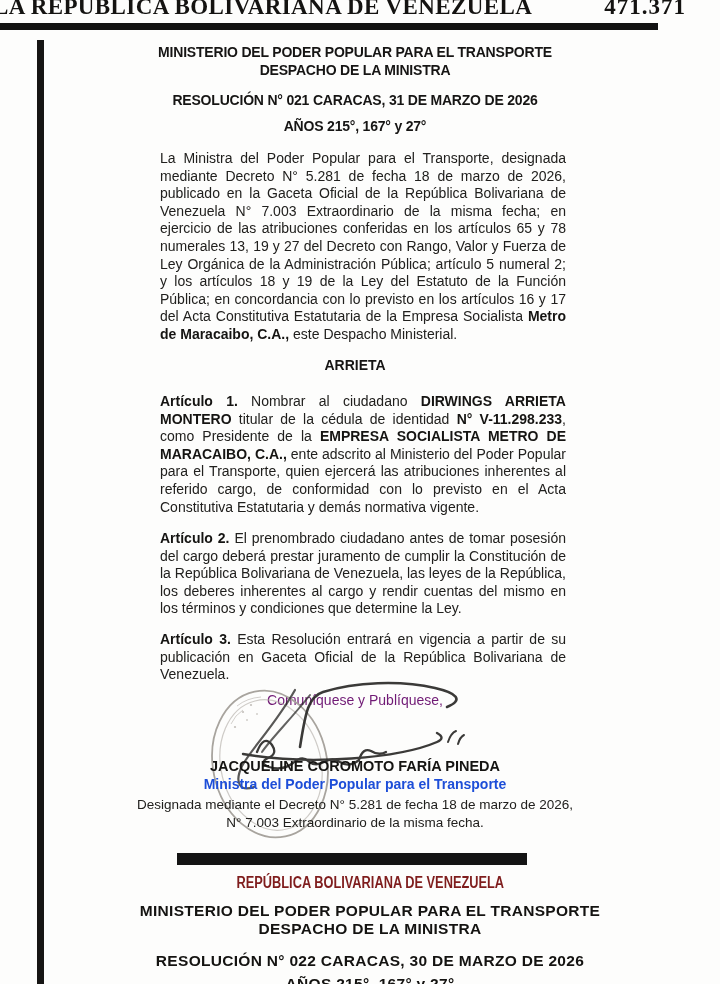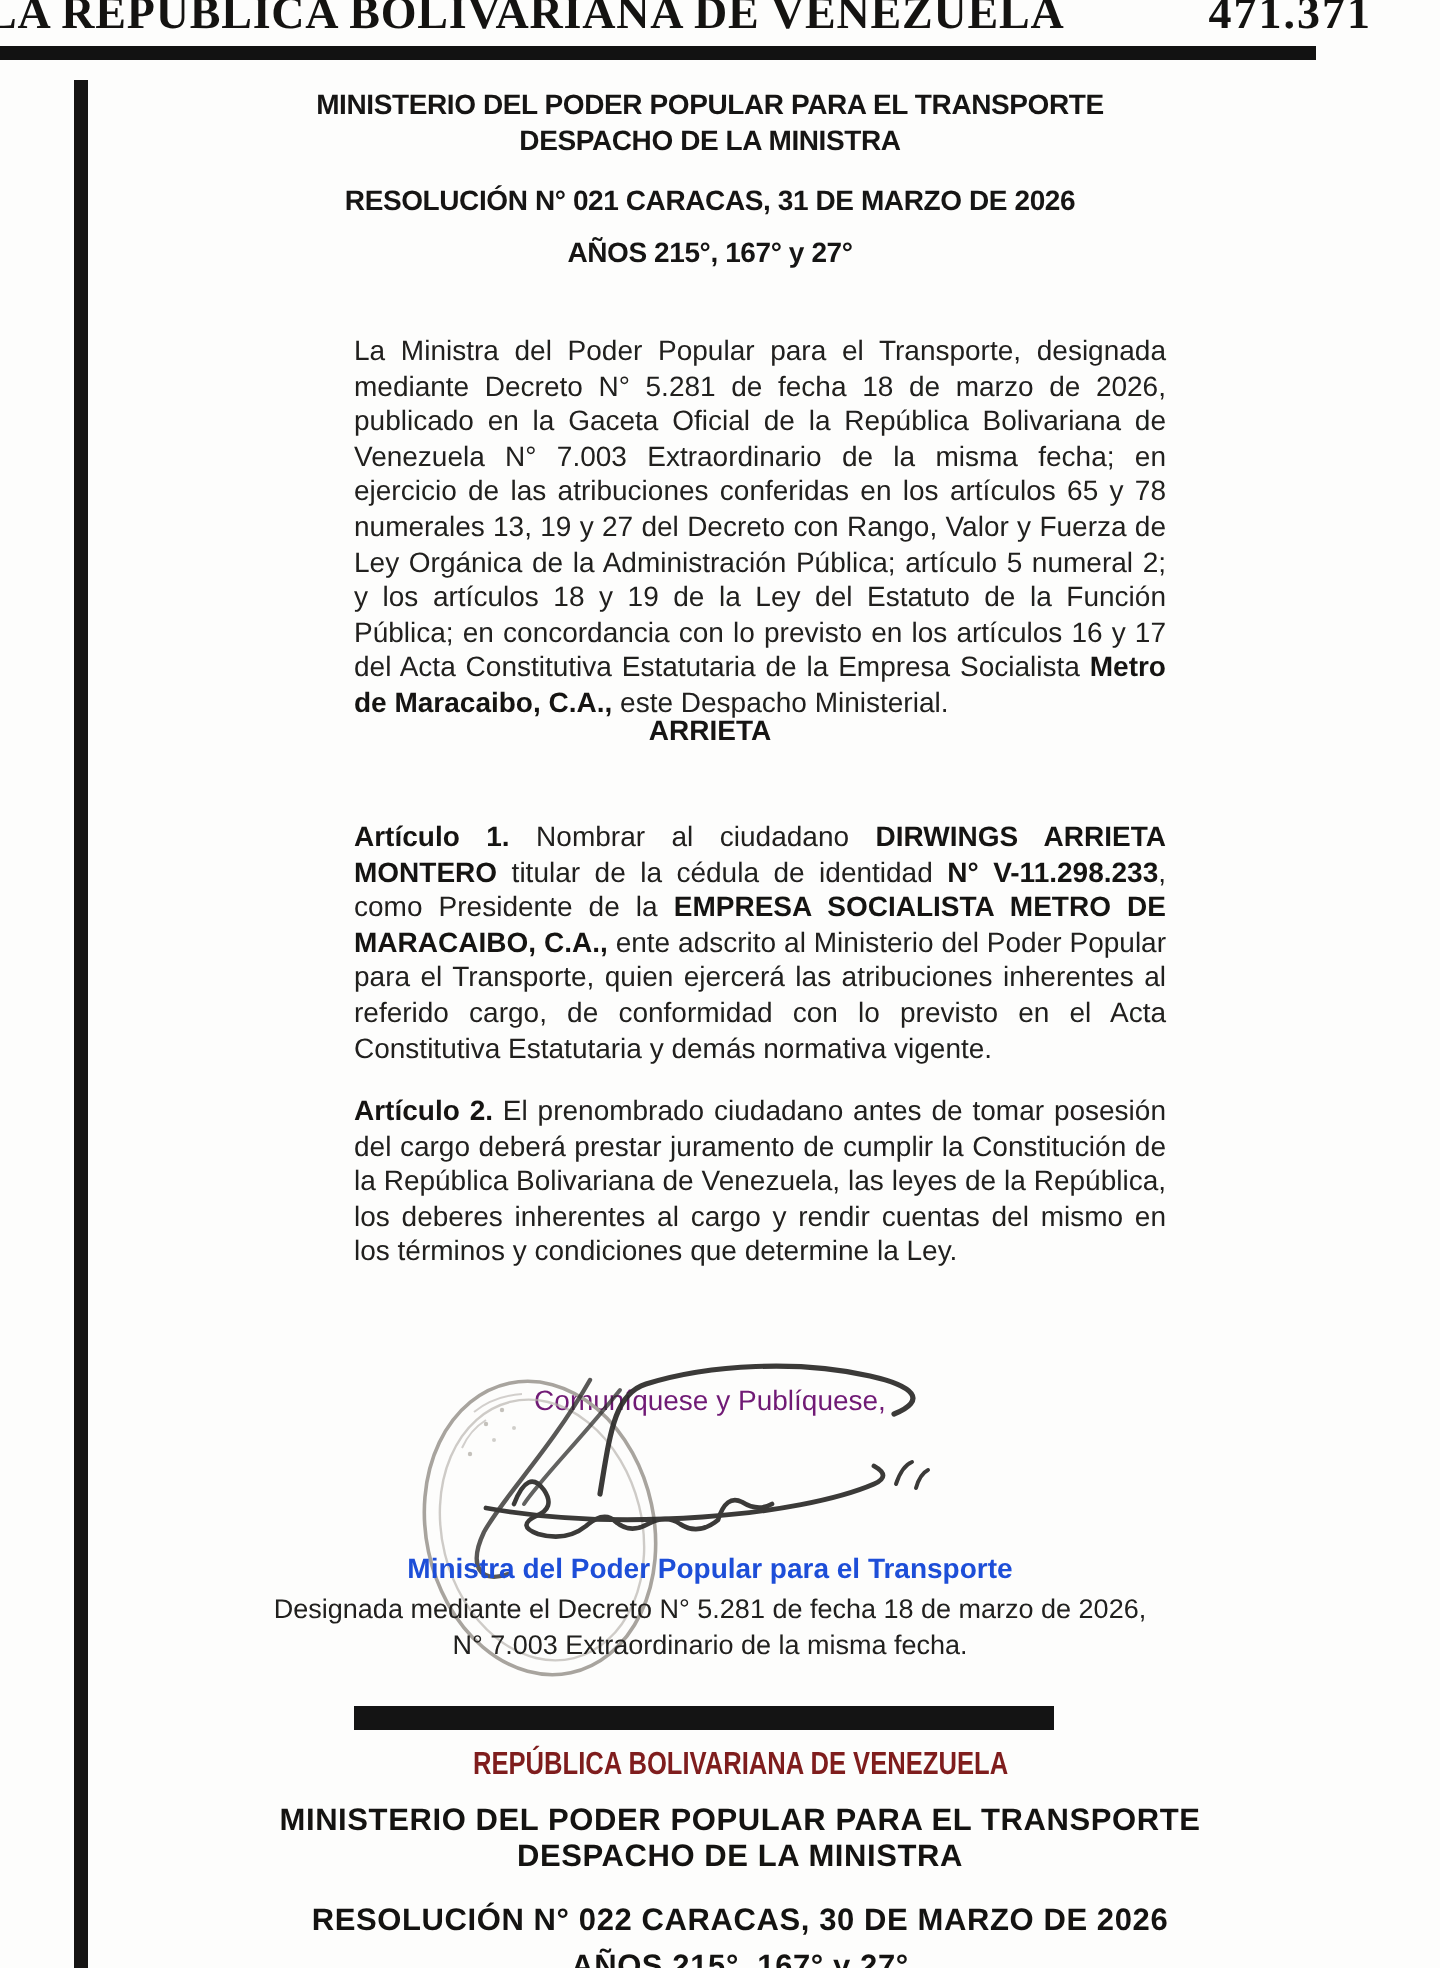--- a/index.html
+++ b/index.html
@@ -24,21 +24,21 @@
   .m-rule{position:absolute;left:0;top:23px;width:658px;height:7px;background:#121212;}
   .left-bar{position:absolute;left:37px;top:40px;width:7px;height:944px;background:#161514;}
   
   .h021{
     position:absolute;left:75px;width:560px;text-align:center;
     font-weight:bold;font-size:14px;letter-spacing:-.2px;color:#161514;
     line-height:17px;white-space:nowrap;
   }
   
   .body{
-    position:absolute;left:160px;width:406px;margin:17px;
+    position:absolute;left:160px;width:406px;margin:0;
     font-size:14px;line-height:17.6px;text-align:justify;color:#21201e;
   }
   .body b{font-weight:bold;color:#151412;}
   
   .sigline{position:absolute;left:75px;width:560px;text-align:center;font-size:14px;color:#701a75;}
   .signame{position:absolute;left:75px;width:560px;text-align:center;font-weight:bold;font-size:14.5px;color:#151412;white-space:nowrap;}
   .sigtitle{position:absolute;left:75px;width:560px;text-align:center;font-weight:bold;font-size:14px;color:#1d4ed8;white-space:nowrap;}
   .desig{position:absolute;left:75px;width:560px;text-align:center;font-size:13.5px;line-height:18.4px;color:#21201e;white-space:nowrap;}
   
   .divider{position:absolute;left:177px;top:853px;width:350px;height:12px;background:#141414;}
@@ -66,20 +66,21 @@
   <div class="h021" style="top:62px">DESPACHO DE LA MINISTRA</div>
   <div class="h021" style="top:92px">RESOLUCIÓN N° 021 CARACAS, 31 DE MARZO DE 2026</div>
   <div class="h021" style="top:118px">AÑOS 215°, 167° y 27°</div>
 
   <p class="body" style="top:150px"><span>La Ministra del Poder Popular para el Transporte, designada mediante Decreto N° 5.281 de fecha 18 de marzo de 2026, publicado en la Gaceta Oficial de la República Bolivariana de Venezuela N° 7.003 Extraordinario de la misma fecha; en ejercicio de las atribuciones conferidas en los artículos 65 y 78 numerales 13, 19 y 27 del Decreto con Rango, Valor y Fuerza de Ley Orgánica de la Administración Pública; artículo 5 numeral 2; y los artículos 18 y 19 de la Ley del Estatuto de la Función Pública; en concordancia con lo previsto en los artículos 16 y 17 del Acta Constitutiva Estatutaria de la Empresa Socialista </span><b>Metro de Maracaibo, C.A.,</b><span> este Despacho Ministerial.</span></p>
 
   <div class="h021" style="top:357px;letter-spacing:0">ARRIETA</div>
 
   <p class="body" style="top:393px"><b>Artículo 1.</b><span> Nombrar al ciudadano </span><b>DIRWINGS ARRIETA MONTERO</b><span> titular de la cédula de identidad </span><b>N° V-11.298.233</b><span>, como Presidente de la </span><b>EMPRESA SOCIALISTA METRO DE MARACAIBO, C.A.,</b><span> ente adscrito al Ministerio del Poder Popular para el Transporte, quien ejercerá las atribuciones inherentes al referido cargo, de conformidad con lo previsto en el Acta Constitutiva Estatutaria y demás normativa vigente.</span></p>
   <p class="body" style="top:530px"><b>Artículo 2.</b><span> El prenombrado ciudadano antes de tomar posesión del cargo deberá prestar juramento de cumplir la Constitución de la República Bolivariana de Venezuela, las leyes de la República, los deberes inherentes al cargo y rendir cuentas del mismo en los términos y condiciones que determine la Ley.</span></p>
+  <p class="body" style="top:631px"><b>Artículo 3.</b><span> Esta Resolución entrará en vigencia a partir de su publicación en Gaceta Oficial de la República Bolivariana de Venezuela.</span></p>
 
   <div class="sigline" style="top:692px">Comuníquese y Publíquese,</div>
 
   <svg class="sig-art" viewBox="0 0 320 186">
 
     <g>
       <ellipse cx="85" cy="92" rx="57" ry="74" fill="none" stroke="#a8a49e" stroke-width="1.8" transform="rotate(-12 85 92)"></ellipse>
       <ellipse cx="86" cy="93" rx="50" ry="66" fill="none" stroke="#b5b1ab" stroke-width="1.2" opacity=".65" transform="rotate(-14 86 93)"></ellipse>
       <path d="M52,34 q10,-8 24,-9 M46,52 q4,-9 12,-14" fill="none" stroke="#b5b1ab" stroke-width="1" opacity=".6"></path>
       <circle cx="58" cy="40" r="1.1" fill="#aba79f" opacity=".7"></circle>
@@ -92,20 +93,21 @@
     <g fill="none" stroke="#2b2a28" stroke-width="2.6" stroke-linecap="round" opacity=".92">
       <path d="M115,75 C120,45 122,25 138,20 C170,10 215,8 250,16 C272,21 279,28 262,35"></path>
       <path d="M72,80 q7,-18 15,-7 q6,9 -4,13 q-10,5 1,9 q14,4 24,-4 q9,-8 15,-2 q7,6 16,1 q9,-5 16,0 q9,6 19,-2 q4,-13 12,-9 q8,5 15,1" stroke-width="2.3"></path>
       <path d="M58,82 C125,94 215,86 252,70 q9,-4 0,-9" stroke-width="2.4"></path>
       <path d="M263,70 q3,-9 8,-11 M273,72 q2,-7 6,-9" stroke-width="2"></path>
       <path d="M110,18 C90,53 67,76 57,94 C49,111 55,120 69,115" stroke-width="2.2" opacity=".85"></path>
       <path d="M125,23 C105,48 85,68 77,80" stroke-width="2" opacity=".8"></path>
     </g>
   </svg>
 
+  <div class="signame" style="top:758px">JACQUELINE COROMOTO FARÍA PINEDA</div>
   <div class="sigtitle" style="top:776px">Ministra del Poder Popular para el Transporte</div>
   <div class="desig" style="top:796px">
     <div>Designada mediante el Decreto N° 5.281 de fecha 18 de marzo de 2026,</div>
     <div>N° 7.003 Extraordinario de la misma fecha.</div>
   </div>
 
   <div class="divider"></div>
 
   <div class="republic">
     <span>REPÚBLICA BOLIVARIANA DE VENEZUELA</span>

